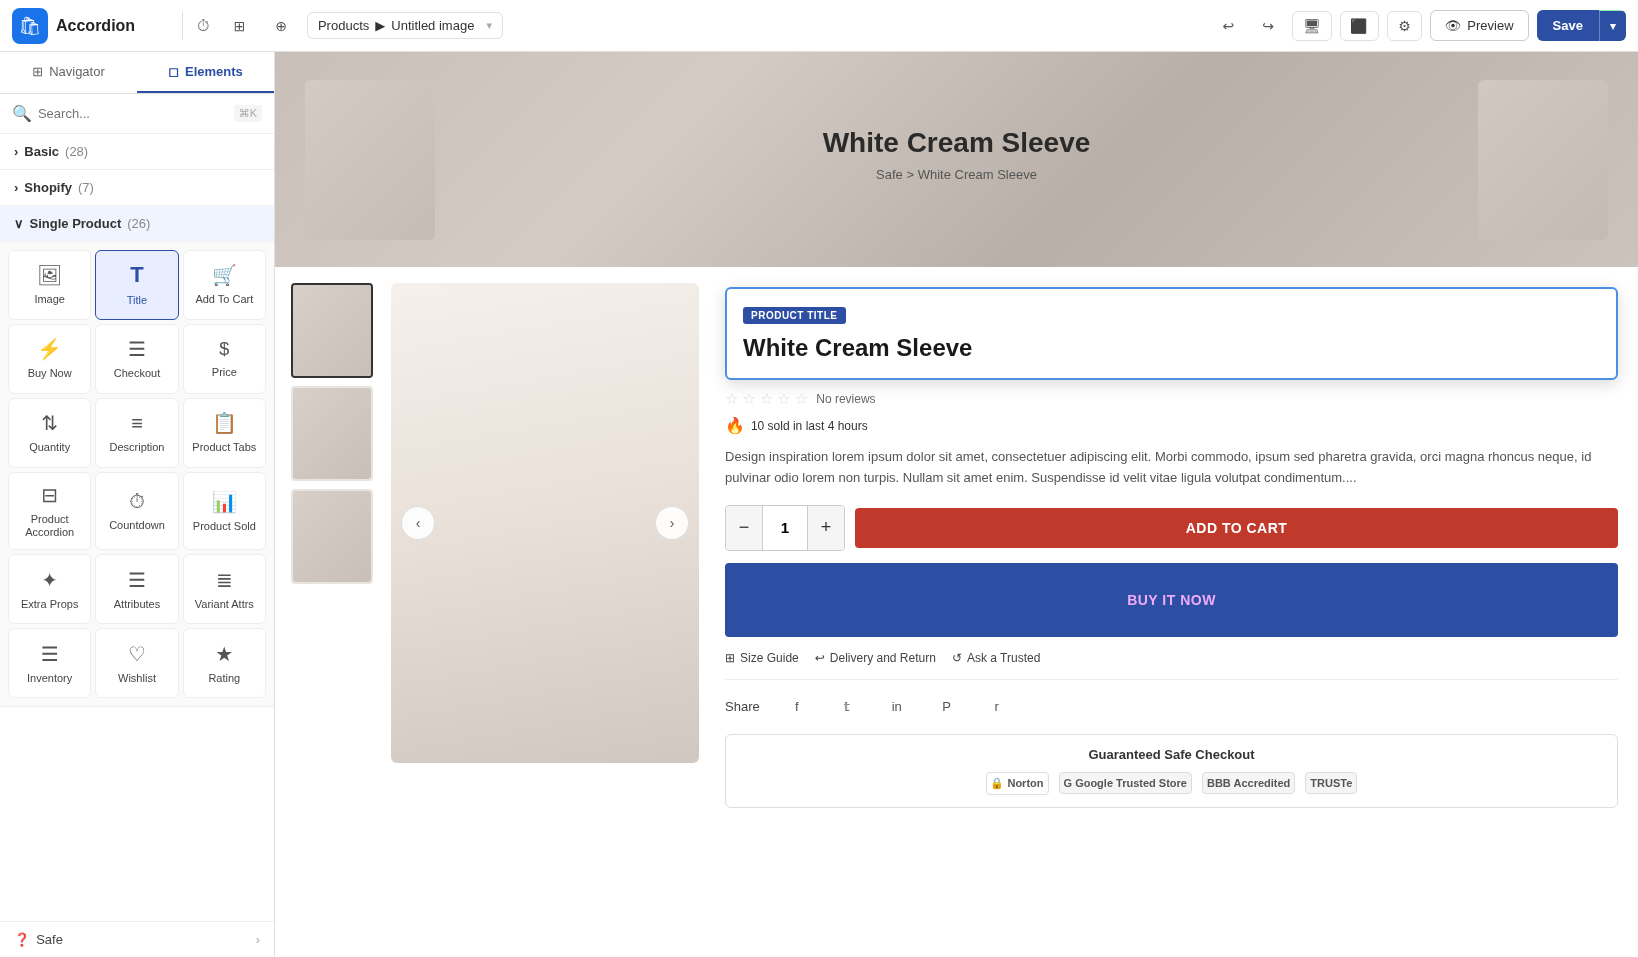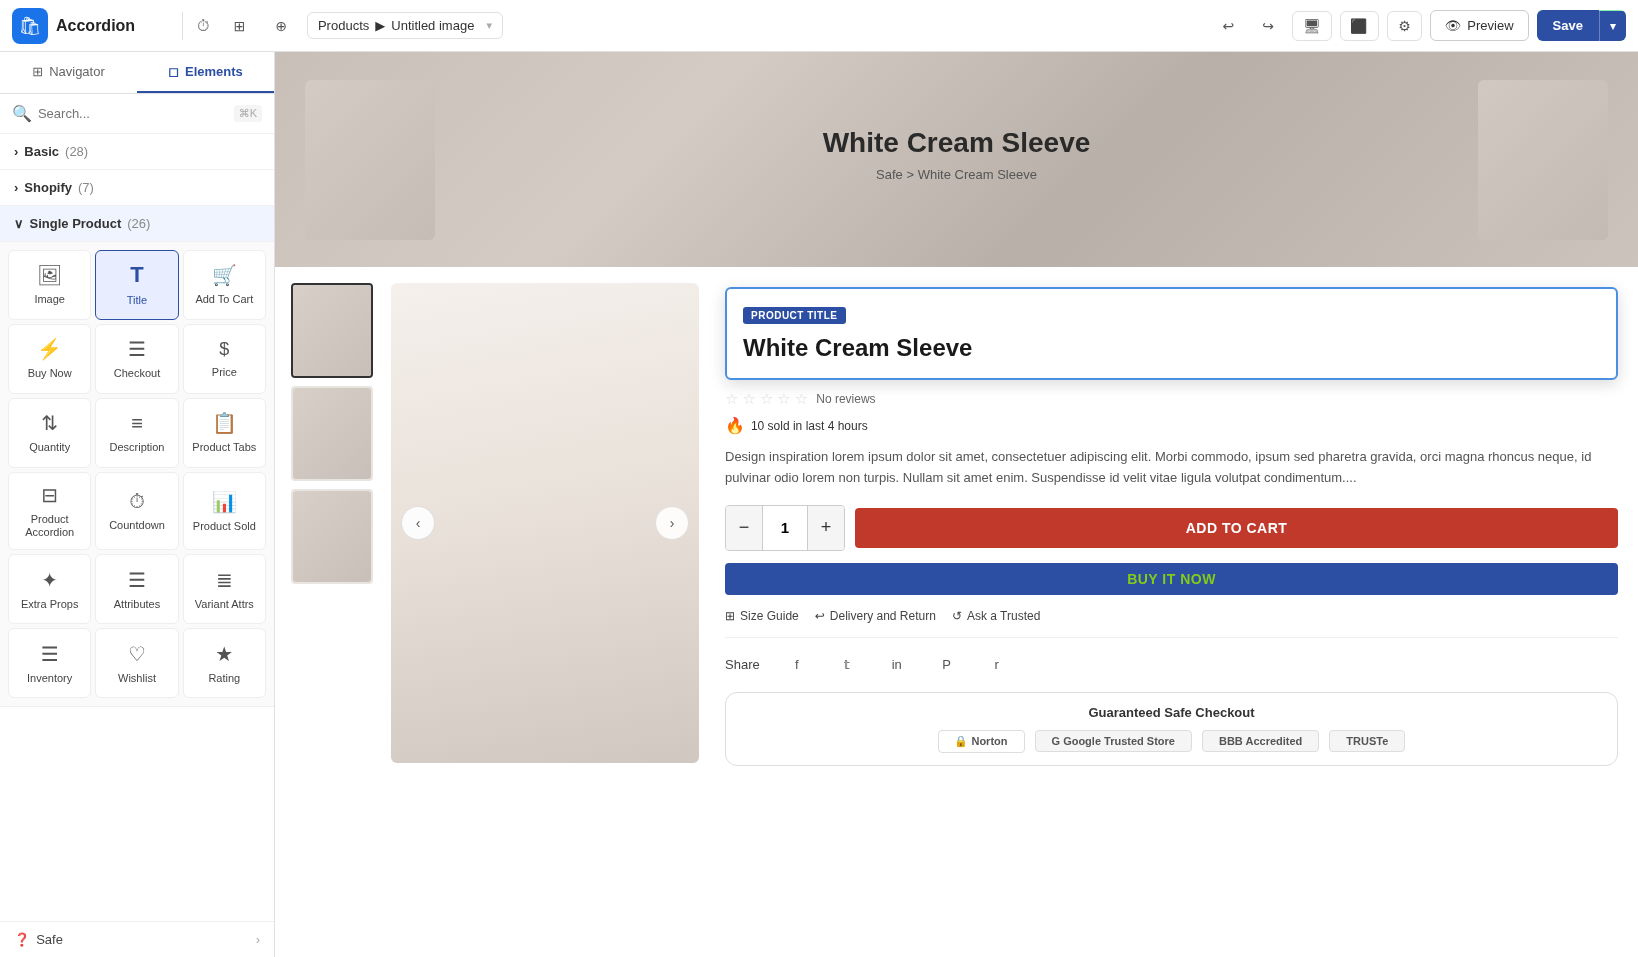--- a/index.html
+++ b/index.html
@@ -90,30 +90,30 @@
     .price { font-size: 26px; font-weight: 700; color: #1a1a1a; margin-bottom: 10px; }
     .sold-badge { display: flex; align-items: center; gap: 6px; margin-bottom: 12px; }
     .fire-icon { color: #e63; font-size: 16px; }
     .sold-text { font-size: 12px; color: #333; }
     .product-desc { font-size: 13px; color: #555; line-height: 1.6; margin-bottom: 16px; }
     .quantity-cart { display: flex; align-items: center; gap: 10px; margin-bottom: 12px; }
     .qty-control { display: flex; align-items: center; border: 1px solid #ccc; border-radius: 4px; overflow: hidden; }
     .qty-btn { width: 36px; height: 44px; background: #f5f5f5; border: none; cursor: pointer; font-size: 18px; color: #333; display: flex; align-items: center; justify-content: center; }
     .qty-value { width: 46px; height: 44px; display: flex; align-items: center; justify-content: center; font-size: 15px; font-weight: 600; border-left: 1px solid #ccc; border-right: 1px solid #ccc; }
     .add-to-cart-btn { background: #c0392b; color: #fff; border: none; border-radius: 4px; padding: 12px 28px; font-size: 14px; font-weight: 700; letter-spacing: 0.5px; cursor: pointer; flex: 1; }
-    .buy-now-btn { background: #2c4fa3; color: #84cc16; border: none; border-radius: 4px; padding: 8px; font-size: 14px; font-weight: 600; letter-spacing: 0.5px; cursor: pointer; width: 100%; margin-bottom: 14px; }
+    .buy-now-btn { background: #2c4fa3; color: #f0abfc; border: none; border-radius: 4px; padding: 29px; font-size: 14px; font-weight: 600; letter-spacing: 0.5px; cursor: pointer; width: 100%; margin-bottom: 14px; }
     .product-links { display: flex; gap: 16px; margin-bottom: 14px; padding-bottom: 14px; border-bottom: 1px solid #eee; }
     .product-link { display: flex; align-items: center; gap: 5px; font-size: 12px; color: #444; cursor: pointer; text-decoration: none; }
     .share-row { display: flex; align-items: center; gap: 24px; margin-bottom: 14px; }
     .share-label { font-size: 13px; color: #444; font-weight: 500; }
     .social-icon { width: 26px; height: 26px; border-radius: 50%; display: flex; align-items: center; justify-content: center; font-size: 13px; color: #555; cursor: pointer; }
-    .checkout-box { border: 1px solid #ddd; border-radius: 12px; padding: 12px 16px; }
+    .checkout-box { border: 1px solid #ddd; border-radius: 6px; padding: 12px 16px; }
     .checkout-title { font-size: 13px; font-weight: 600; color: #333; text-align: center; margin-bottom: 10px; }
     .checkout-badges { display: flex; align-items: center; justify-content: center; gap: 10px; }
-    .checkout-badge { background: #f5f5f5; border: 1px solid #ddd; border-radius: 4px; padding: 4px 16px; font-size: 11px; color: #555; font-weight: 600; }
+    .checkout-badge { background: #f5f5f5; border: 1px solid #ddd; border-radius: 4px; padding: 4px 4px; font-size: 11px; color: #555; font-weight: 600; }
     .checkout-badge.norton { background: #fff; }
 
     
     .product-section::-webkit-scrollbar { width: 6px; }
     .product-section::-webkit-scrollbar-thumb { background: #ccc; border-radius: 3px; }
 
     
     .right-content::-webkit-scrollbar { width: 8px; }
     .right-content::-webkit-scrollbar-thumb { background: #bbb; }
 

